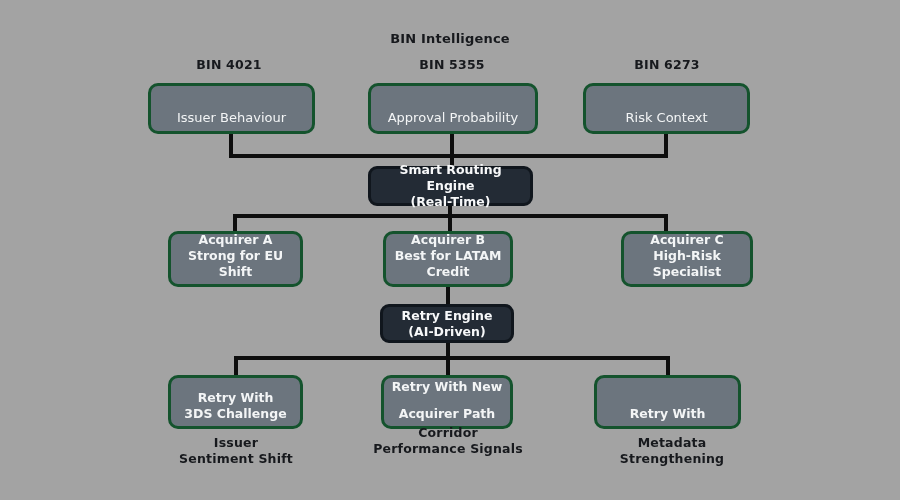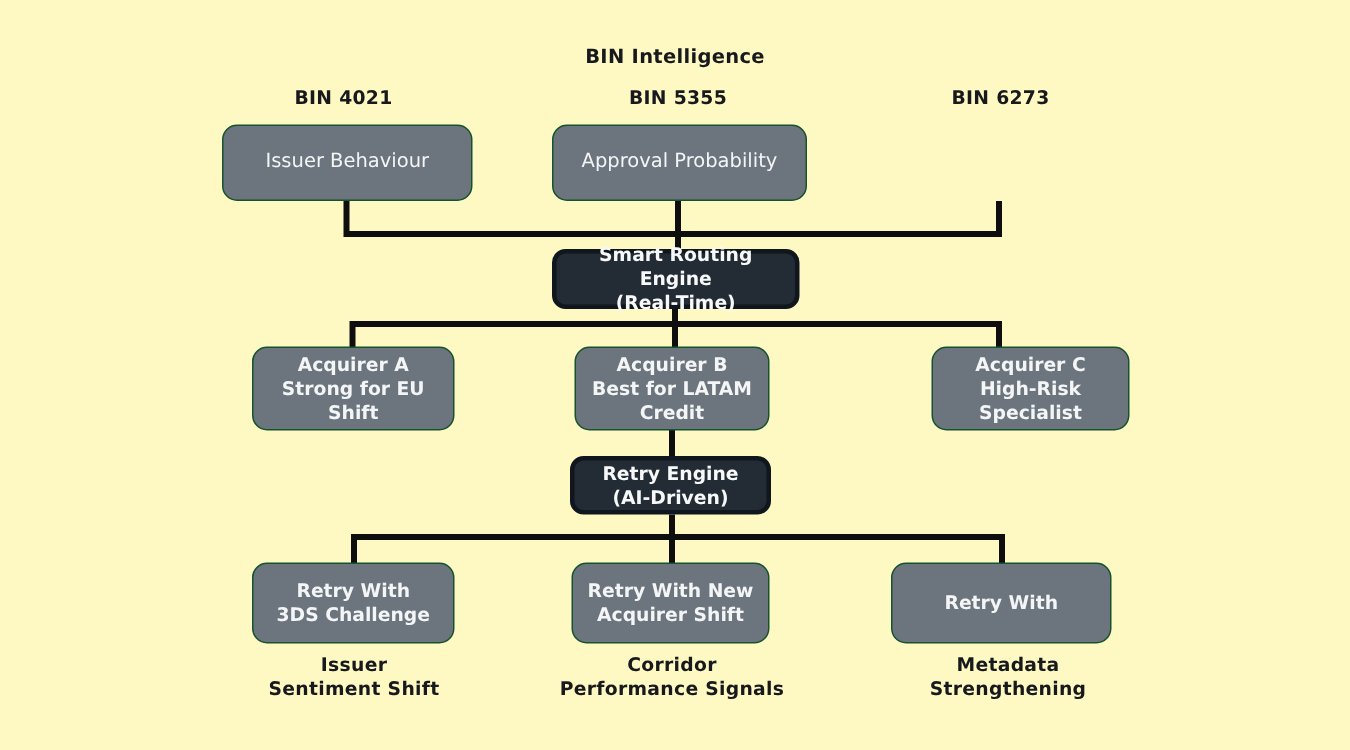--- a/index.html
+++ b/index.html
@@ -1,20 +1,20 @@
 <!DOCTYPE html>
 <html><head>
 <meta charset="utf-8">
 <style>
   html,body{margin:0;padding:0;}
   body{font-family:"DejaVu Sans","Liberation Sans",sans-serif;}
   #canvas{
     position:relative;
     width:900px;height:500px;
-    background:#fef9c3;
+    background:#a3a3a3;
     overflow:hidden;
   }
   .abs{position:absolute;}
   .lbl{
     color:#17191d;
     font-weight:bold;
     text-align:center;
     font-size:12.5px;
     letter-spacing:.2px;
     line-height:16px;
@@ -27,23 +27,24 @@
     flex-direction:column;
     align-items:center;
     justify-content:center;
     text-align:center;
     border-radius:10px;
     padding:4px 6px;
     line-height:1.28;
   }
   .node-gray{
     background:#6c757e;
-    border:1px solid #14532d;
+    border:3px solid #14532d;
     color:#f3f5f6;
     font-size:13px;
+    justify-content:flex-end;
   }
   .node-dark{
     background:#232b35;
     border:3px solid #10161d;
     border-radius:9px;
     color:#f7f8f9;
     font-weight:bold;
     font-size:12.5px;
   }
   .node .t{font-weight:bold;font-size:12.5px;}
@@ -68,20 +69,23 @@
   <div class="abs lbl" style="left:179px;top:57px;width:100px;">BIN 4021</div>
   <div class="abs lbl" style="left:402px;top:57px;width:100px;">BIN 5355</div>
   <div class="abs lbl" style="left:617px;top:57px;width:100px;text-align:center;">BIN 6273</div>
 
   <div class="node node-gray" style="left:148px;top:83px;width:167px;height:51px;">
     <span>Issuer Behaviour</span>
   </div>
   <div class="node node-gray" style="left:368px;top:83px;width:170px;height:51px;">
     <span>Approval Probability</span>
   </div>
+  <div class="node node-gray" style="left:583px;top:83px;width:167px;height:51px;">
+    <span>Risk Context</span>
+  </div>
 
   <div class="node node-dark" style="left:368px;top:166px;width:165px;height:40px;">
     <span>Smart Routing Engine</span>
     <span>(Real-Time)</span>
   </div>
 
   <div class="node node-gray node-sm" style="left:168px;top:231px;width:135px;height:56px;">
     <span class="t">Acquirer A</span>
     <span class="d">Strong for EU</span>
     <span class="d">Shift</span>
@@ -99,33 +103,33 @@
 
   <div class="node node-dark" style="left:380px;top:304px;width:134px;height:39px;">
     <span>Retry Engine</span>
     <span>(AI-Driven)</span>
   </div>
 
   <div class="node node-gray node-sm" style="left:168px;top:375px;width:135px;height:54px;">
     <span class="t">Retry With</span>
     <span class="t">3DS Challenge</span>
   </div>
-  <div class="node node-gray node-sm" style="left:381px;top:375px;width:132px;height:54px;">
+  <div class="node node-gray node-sm" style="left:381px;top:375px;width:132px;height:54px;gap:11px;">
     <span class="t">Retry With New</span>
-    <span class="t">Acquirer Shift</span>
+    <span class="t">Acquirer Path</span>
   </div>
   <div class="node node-gray node-sm" style="left:594px;top:375px;width:147px;height:54px;">
     <span class="t">Retry With</span>
   </div>
 
   <div class="abs lbl" style="left:156px;top:435px;width:160px;">
     <div>Issuer</div>
     <div>Sentiment Shift</div>
   </div>
-  <div class="abs lbl" style="left:358px;top:435px;width:180px;">
+  <div class="abs lbl" style="left:358px;top:425px;width:180px;">
     <div>Corridor</div>
     <div>Performance Signals</div>
   </div>
   <div class="abs lbl" style="left:587px;top:435px;width:170px;">
     <div>Metadata</div>
     <div>Strengthening</div>
   </div>
 
 </div>
 

